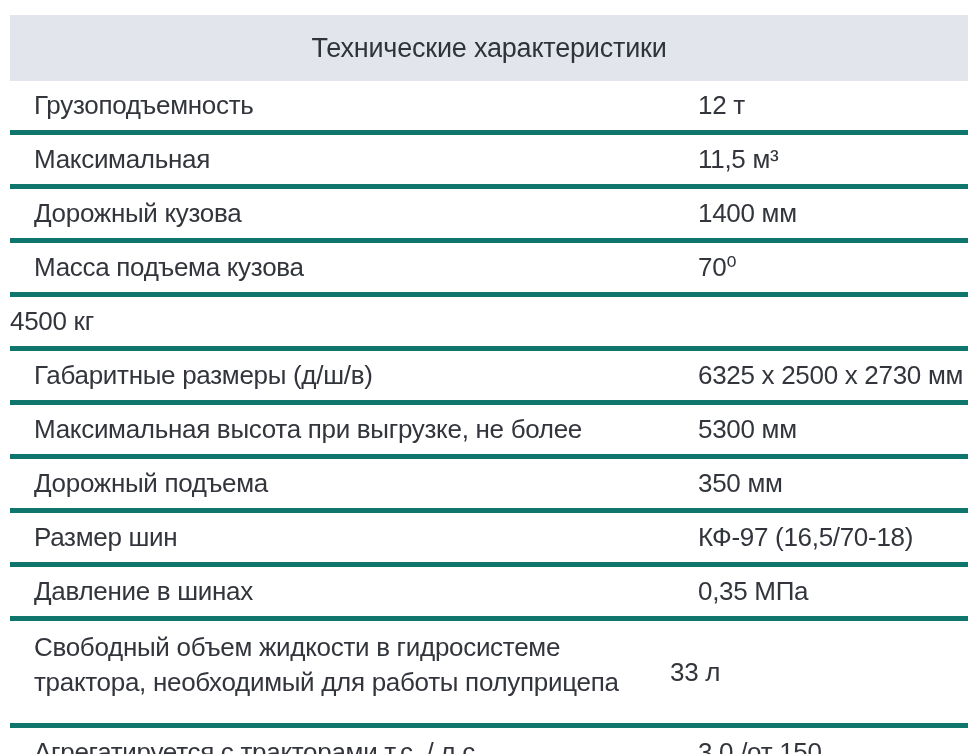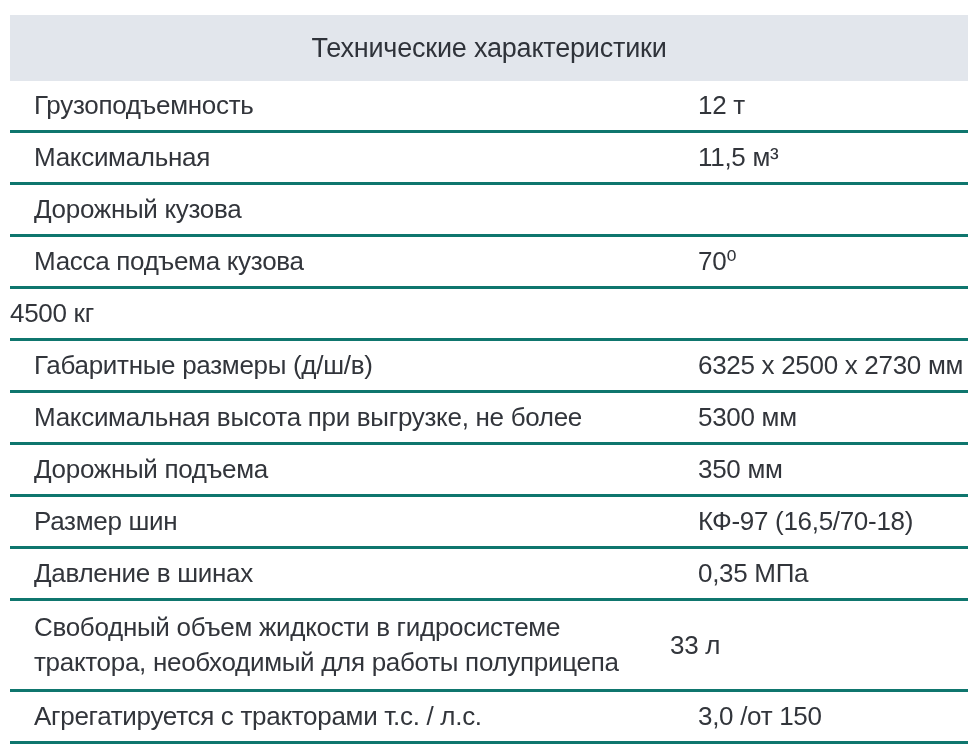--- a/index.html
+++ b/index.html
@@ -25,21 +25,21 @@
   }
   .spec-title {
     font-size: 27px;
     letter-spacing: -0.2px;
     color: #2f333a;
   }
   .spec-row {
     display: flex;
     align-items: center;
     min-height: 49px;
-    border-bottom: 3px solid #0f766e;
+    border-bottom: 5px solid #0f766e;
   }
   .spec-label {
     flex: 1;
     padding-left: 24px;
     padding-right: 16px;
     font-size: 26px;
     letter-spacing: -0.3px;
     line-height: 1.3;
   }
   .spec-value {
@@ -49,21 +49,21 @@
     letter-spacing: -0.3px;
     white-space: nowrap;
     flex-shrink: 0;
   }
   .spec-row.tall {
     min-height: 84px;
   }
   .spec-row.tall .spec-label {
     max-width: 620px;
     padding-top: 9px;
-    padding-bottom: 9px;
+    padding-bottom: 23px;
     line-height: 1.35;
   }
 </style>
 </head>
 <body>
 
 <div class="spec-table">
 
   <div class="spec-header">
     <span class="spec-title">Технические характеристики</span>
@@ -74,20 +74,21 @@
     <div class="spec-value">12 т</div>
   </div>
 
   <div class="spec-row">
     <div class="spec-label">Максимальная</div>
     <div class="spec-value">11,5 м³</div>
   </div>
 
   <div class="spec-row">
     <div class="spec-label">Дорожный кузова</div>
+    <div class="spec-value">1400 мм</div>
   </div>
 
   <div class="spec-row">
     <div class="spec-label">Масса подъема кузова</div>
     <div class="spec-value">70⁰</div>
   </div>
 
   <div class="spec-row">
     <div class="spec-value">4500 кг</div>
   </div>

